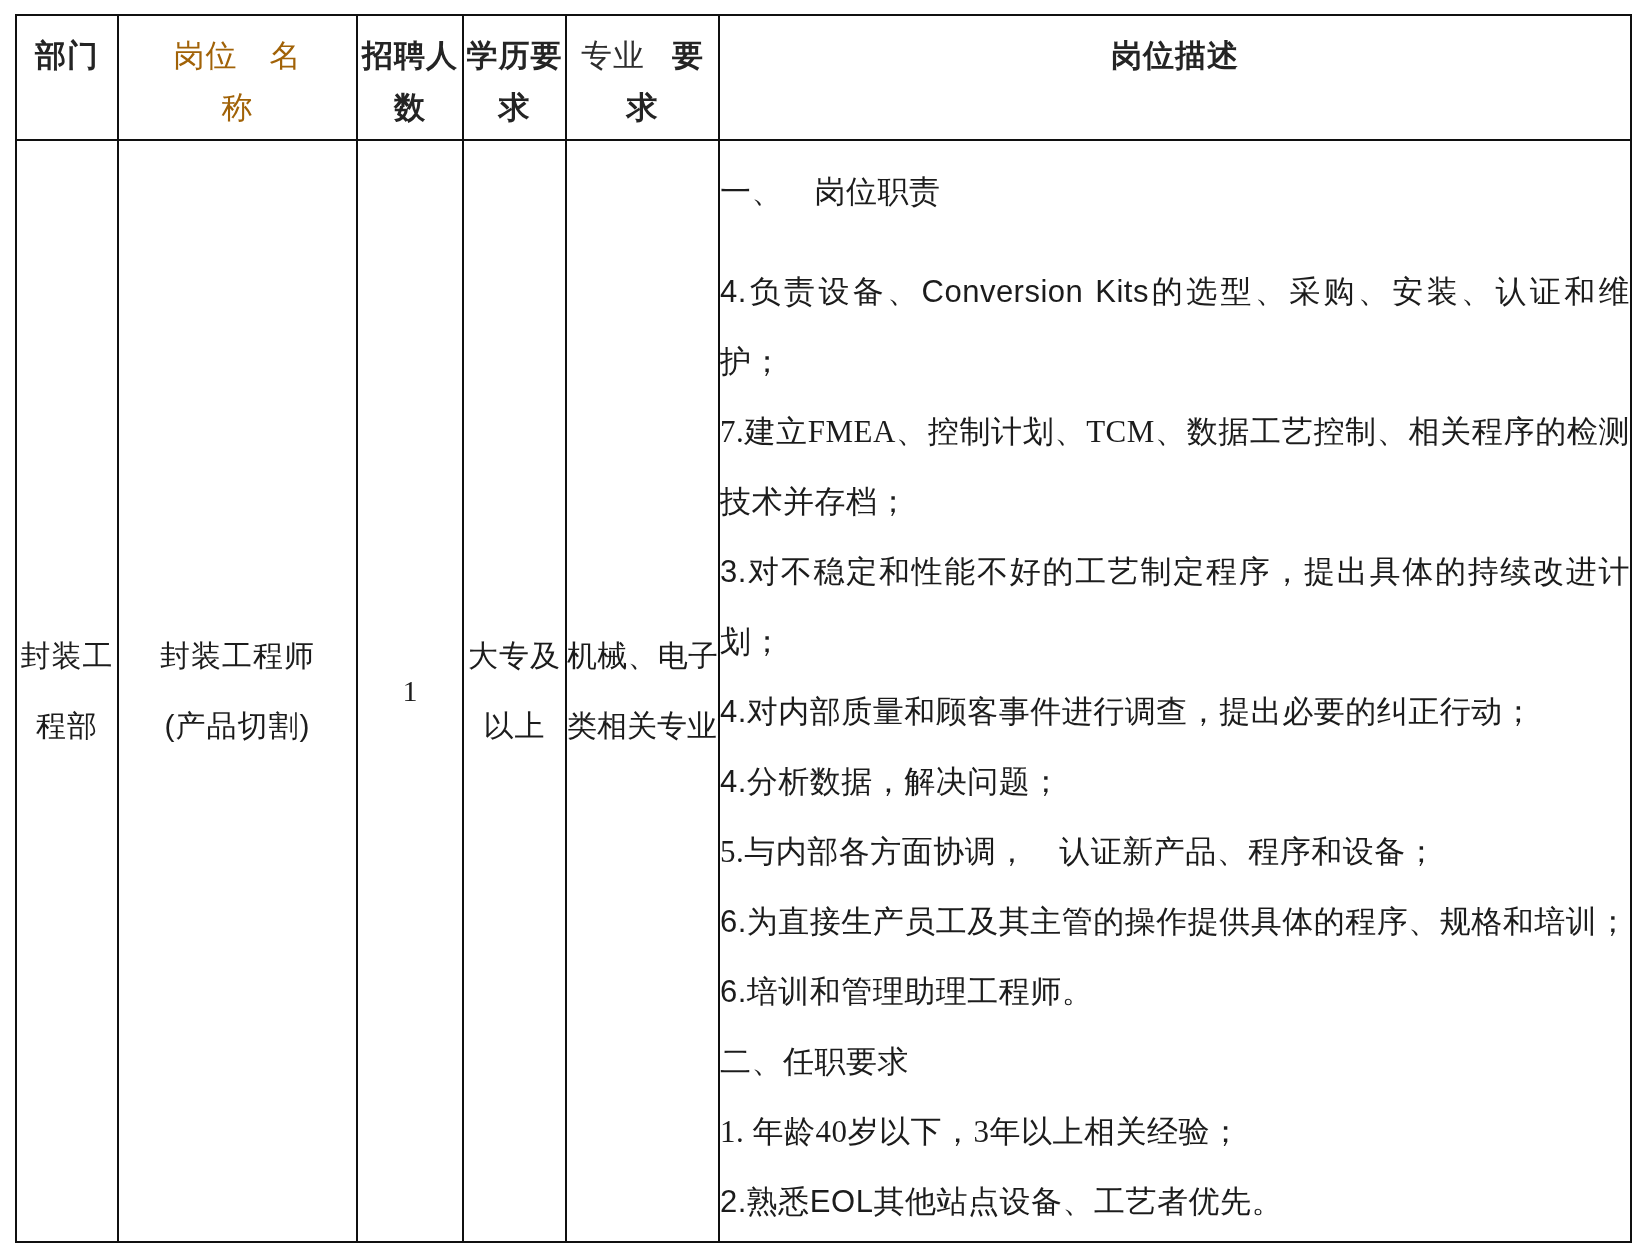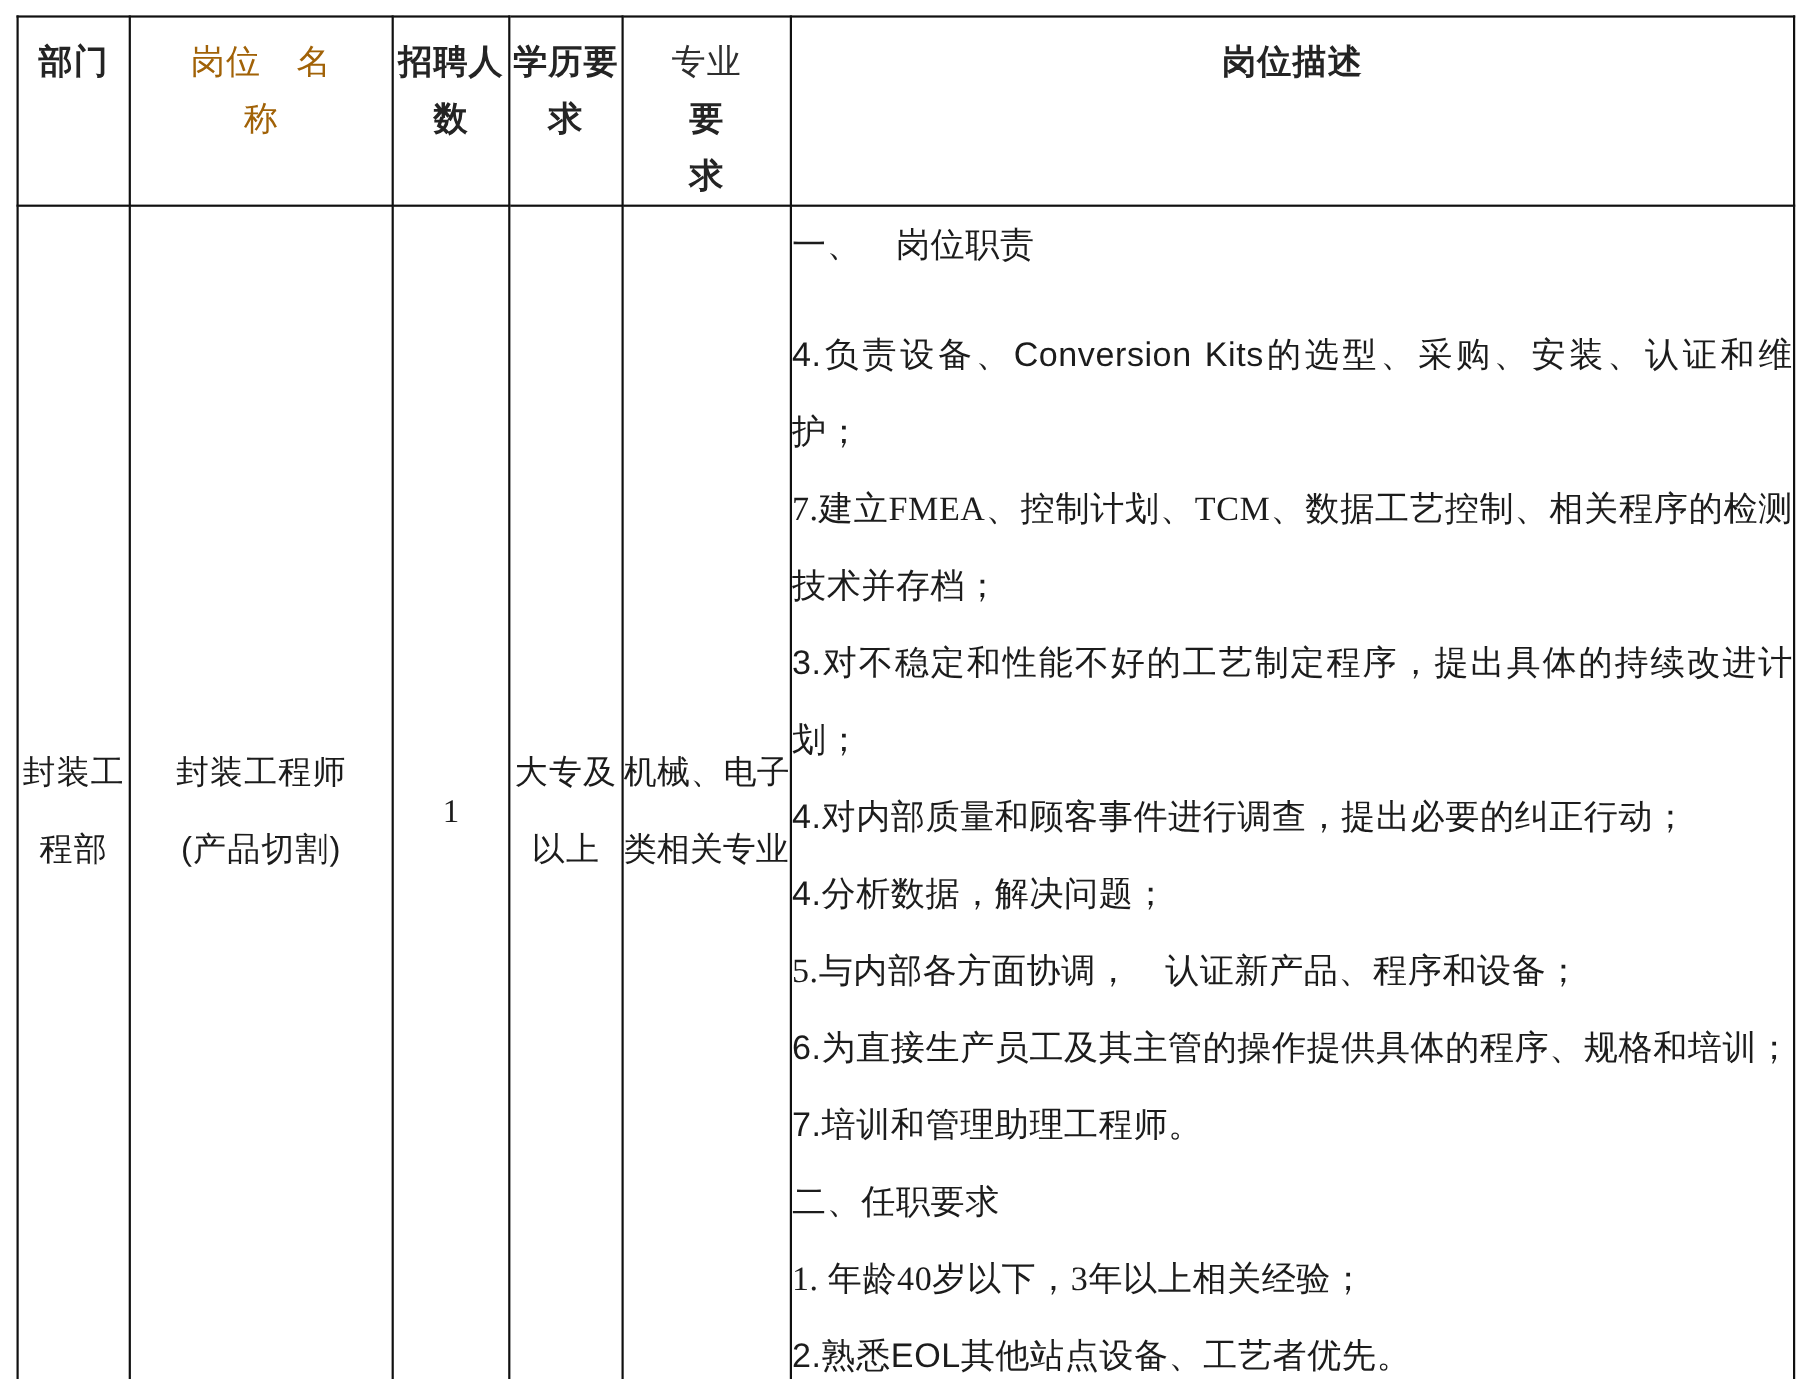--- a/index.html
+++ b/index.html
@@ -42,21 +42,21 @@
     line-height:52px;
     padding-top:14px;
     font-weight:bold;
     color:#242424;
     letter-spacing:1px;
   }
   th.th-serif{font-weight:normal;color:#a16207;}
   .th-line{display:block;}
   .th-flex{
     display:flex;justify-content:space-between;
-    padding:0 14px;line-height:52px;flex-direction:column;
+    padding:0 14px;line-height:52px;
   }
   .th-flex .seg-song{font-weight:normal;color:#2e2e2e;}
   .th-flex .seg-hei{font-weight:bold;}
 
   .bcell{
     vertical-align:middle;
     text-align:center;
     font-size:30px;
     line-height:70px;
     padding:0 3px 100px 3px;
@@ -76,21 +76,21 @@
     font-size:31px;
     line-height:70px;
     padding:12px 8px 0 5px;
     letter-spacing:0.5px;
   }
   .desc-cell p{
     margin:0;
     text-align:justify;
     text-align-last:left;
   }
-  .desc-cell p.gap-after{margin-bottom:30px;}
+  .desc-cell p.gap-after{margin-bottom:30px;margin-top:16px;}
 </style>
 </head>
 <body>
 
 <div class="page">
   <table class="job-table">
     <colgroup>
       <col class="c-dept">
         <col class="c-pos">
         <col class="c-num">
@@ -142,21 +142,21 @@
         <td class="bcell hei major-cell">机械、电子类相关专业</td>
         <td class="desc-cell">
           <p class="hei gap-after">一、　岗位职责</p>
           <p class="hei">4.负责设备、Conversion Kits的选型、采购、安装、认证和维护；</p>
           <p class="song">7.建立FMEA、控制计划、TCM、数据工艺控制、相关程序的检测技术并存档；</p>
           <p class="hei">3.对不稳定和性能不好的工艺制定程序，提出具体的持续改进计划；</p>
           <p class="hei">4.对内部质量和顾客事件进行调查，提出必要的纠正行动；</p>
           <p class="hei">4.分析数据，解决问题；</p>
           <p class="song">5.与内部各方面协调，　认证新产品、程序和设备；</p>
           <p class="hei">6.为直接生产员工及其主管的操作提供具体的程序、规格和培训；</p>
-          <p class="hei">7.培训和管理助理工程师。</p>
+          <p class="hei">6.培训和管理助理工程师。</p>
           <p class="hei">二、任职要求</p>
           <p class="song">1. 年龄40岁以下，3年以上相关经验；</p>
           <p class="hei">2.熟悉EOL其他站点设备、工艺者优先。</p>
         </td>
       </tr>
     </tbody>
   </table>
 </div>
 
 </body></html>

